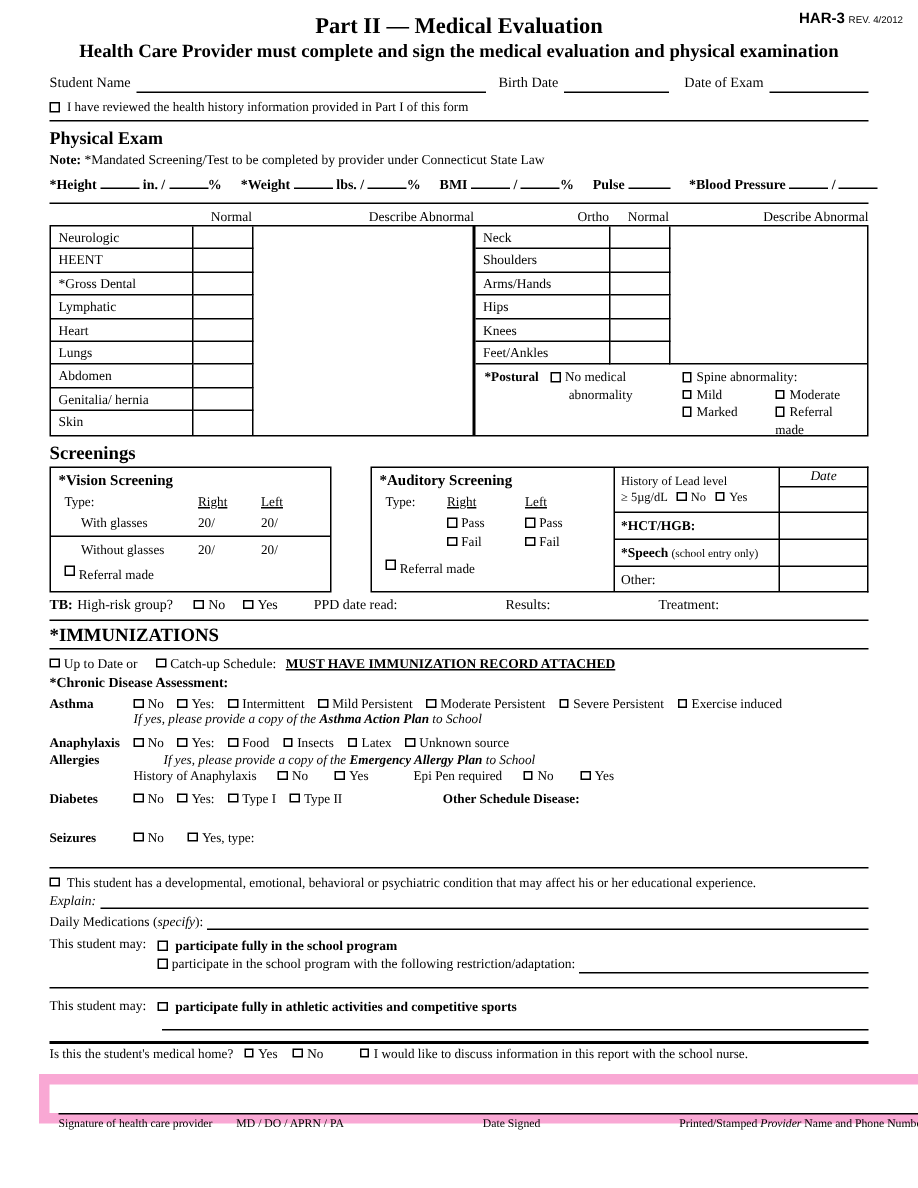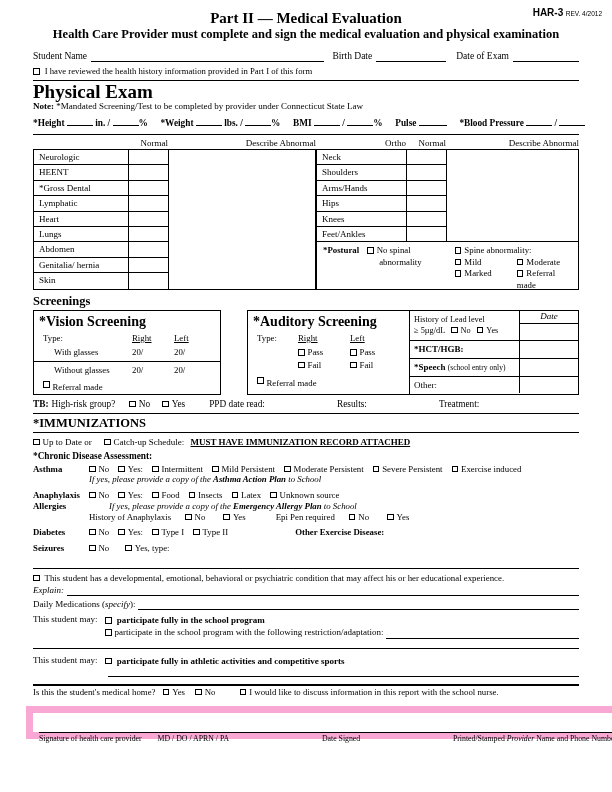--- a/index.html
+++ b/index.html
@@ -15,21 +15,21 @@
   .subtitle { text-align:center; font-size:12.5px; font-weight:bold; line-height:15px; }
   .name-row { display:flex; align-items:flex-end; margin-top:8px; font-size:9.5px; line-height:12px; }
   .name-row .lab { white-space:nowrap; }
   .bl { display:inline-block; border-bottom:1px solid #000; height:10px; }
   .grow { flex:1 1 auto; }
   .reviewed { margin-top:4px; font-size:8.7px; }
   .rule { border-top:1px solid #000; height:0; }
   .rule2 { border-top:2px solid #000; height:0; }
   .cb { display:inline-block; width:6.5px; height:6.5px; border:1px solid #000; background:#fff;
         margin-right:3px; vertical-align:-0.5px; flex:none; }
-  .pe-head { font-size:19px; font-weight:bold; margin-top:3px; line-height:16px; }
+  .pe-head { font-size:12px; font-weight:bold; margin-top:3px; line-height:16px; }
   .note { font-size:9px; line-height:12px; }
   .vitals { margin-top:5px; font-weight:bold; font-size:9.3px; white-space:nowrap; }
   .vitals .bl { height:9px; }
   .exam-head { display:flex; font-size:9px; margin-top:2px; line-height:12px; }
   .exam-head span { text-align:right; }
   .exam { display:flex; }
   .tbl { display:grid; border:1px solid #000; align-content:start; }
   .tl { grid-template-columns:95px 40px 1fr; width:283px; }
   .trt { grid-template-columns:90px 40px 1fr; width:263px; }
   .cell { height:15.4px; padding:2px 2px 0 5px; border-bottom:1px solid #000; overflow:hidden; }
@@ -40,21 +40,21 @@
   .postural { grid-column:1 / span 3; height:46px; padding:3px 2px 0 6px; display:flex; font-size:8.8px; line-height:11.5px; }
   .post-col1 { margin-left:8px; width:88px; }
   .post-col1 .ind { padding-left:12px; }
   .post-opts { display:grid; grid-template-columns:62px auto; row-gap:0; }
   .scr-head { font-size:12.5px; font-weight:bold; margin-top:4px; line-height:15px; }
   .scr-boxes { display:flex; margin-top:1px; align-items:stretch; }
   .sbox { border:1px solid #000; min-height:84px; font-size:8.8px; }
   .vbox { width:188px; margin-right:26px; }
   .abox { width:163px; }
   .lbox { width:169px; border-left:none; display:grid; grid-template-columns:1fr 58px; align-content:start; padding:0; }
-  .sbox .ttl { font-weight:bold; padding:3px 0 2px 5px; font-size:14px; }
+  .sbox .ttl { font-weight:bold; padding:3px 0 2px 5px; font-size:10px; }
   .vrow { display:flex; line-height:12.5px; }
   .u { text-decoration:underline; }
   .vc1 { width:98px; padding-left:9px; }
   .vc1i { width:98px; padding-left:20px; }
   .vc { width:42px; }
   .vdiv { border-top:1px solid #000; margin:2px 0; }
   .ac1 { width:50px; padding-left:9px; }
   .ac { width:52px; }
   .lead-l { border-right:1px solid #000; border-bottom:1px solid #000; padding:3px 2px 2px 4px; font-size:8.3px; line-height:11px; height:30px; }
   .lead-r1 { border-bottom:1px solid #000; height:30px; display:flex; flex-direction:column;font-style:italic; }
@@ -185,21 +185,21 @@
           <div class="cell rb"></div>
         <div class="cell rb">Hips</div>
           <div class="cell rb"></div>
         <div class="cell rb">Knees</div>
           <div class="cell rb"></div>
         <div class="cell rb">Feet/Ankles</div>
           <div class="cell rb"></div>
         <div class="postural">
           <b>*Postural</b>
           <div class="post-col1">
-            <div><span class="cb"></span><span>No spinal</span></div>
+            <div><span class="cb"></span><span>No medical</span></div>
             <div class="ind">abnormality</div>
           </div>
           <div class="post-col2">
             <div><span class="cb"></span><span>Spine abnormality:</span></div>
             <div class="post-opts">
               <span><span class="cb"></span><span>Mild</span></span>
               <span><span class="cb"></span><span>Moderate</span></span>
               <span><span class="cb"></span><span>Marked</span></span>
               <span><span class="cb"></span><span>Referral made</span></span>
             </div>
@@ -341,24 +341,24 @@
       <span style="margin-left:14px;"><span class="cb"></span><span>No</span></span>
       <span style="margin-left:18px;"><span class="cb"></span><span>Yes</span></span>
     </div>
 
     <div class="cd-row" style="margin-top:5px;">
       <span class="cd-lab">Diabetes</span>
       <span class="opt"><span class="cb"></span><span>No</span></span>
       <span class="opt"><span class="cb"></span><span>Yes:</span></span>
       <span class="opt"><span class="cb"></span><span>Type I</span></span>
       <span class="opt"><span class="cb"></span><span>Type II</span></span>
-      <b style="margin-left:58px;">Other Exercise Disease:</b>
-    </div>
-
-    <div class="cd-row" style="margin-top:6px;align-items:flex-end;">
+      <b style="margin-left:58px;">Other Schedule Disease:</b>
+    </div>
+
+    <div class="cd-row" style="margin-top:16px;align-items:flex-end;">
       <span class="cd-lab">Seizures</span>
       <span class="opt" style="margin-right:16px;"><span class="cb"></span><span>No</span></span>
       <span class="opt"><span class="cb"></span><span>Yes, type:</span></span>
     </div>
 
     <div class="rule" style="margin-top:15px;"></div>
 
     <div class="statement">
       <span class="cb"></span>
       <span>This student has a developmental, emotional, behavioral or psychiatric condition that may affect his or her educational experience.</span>

